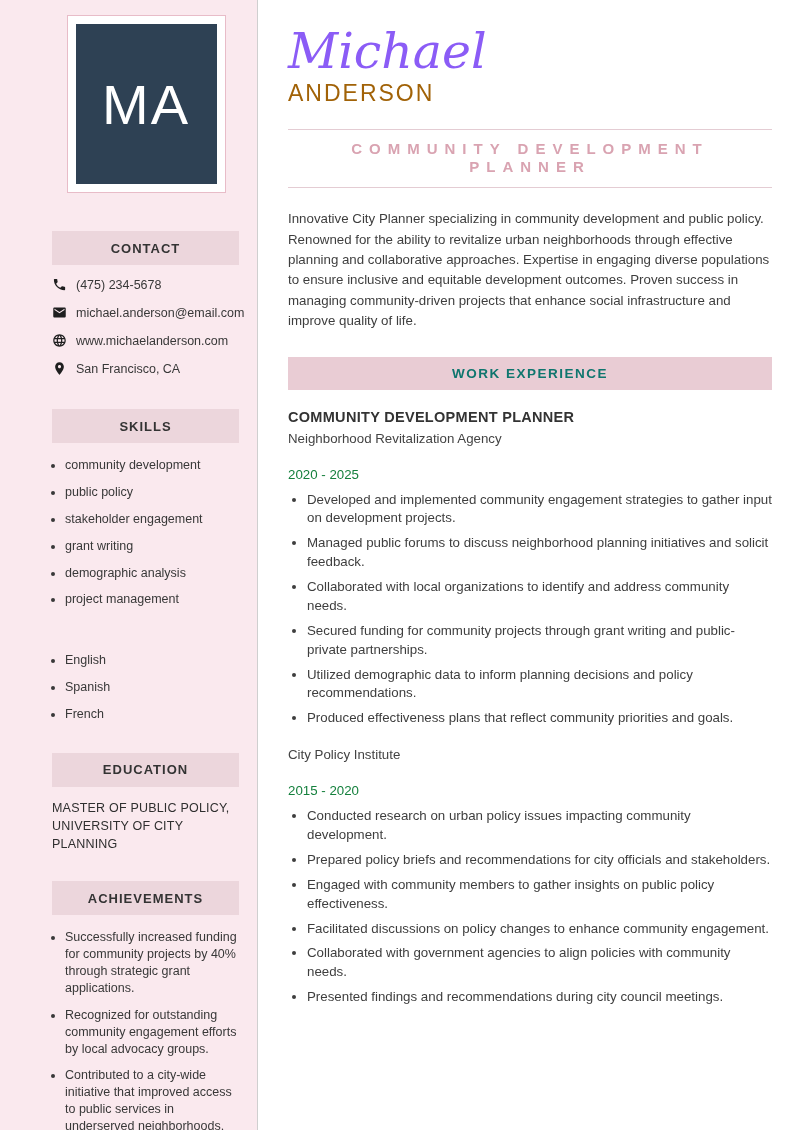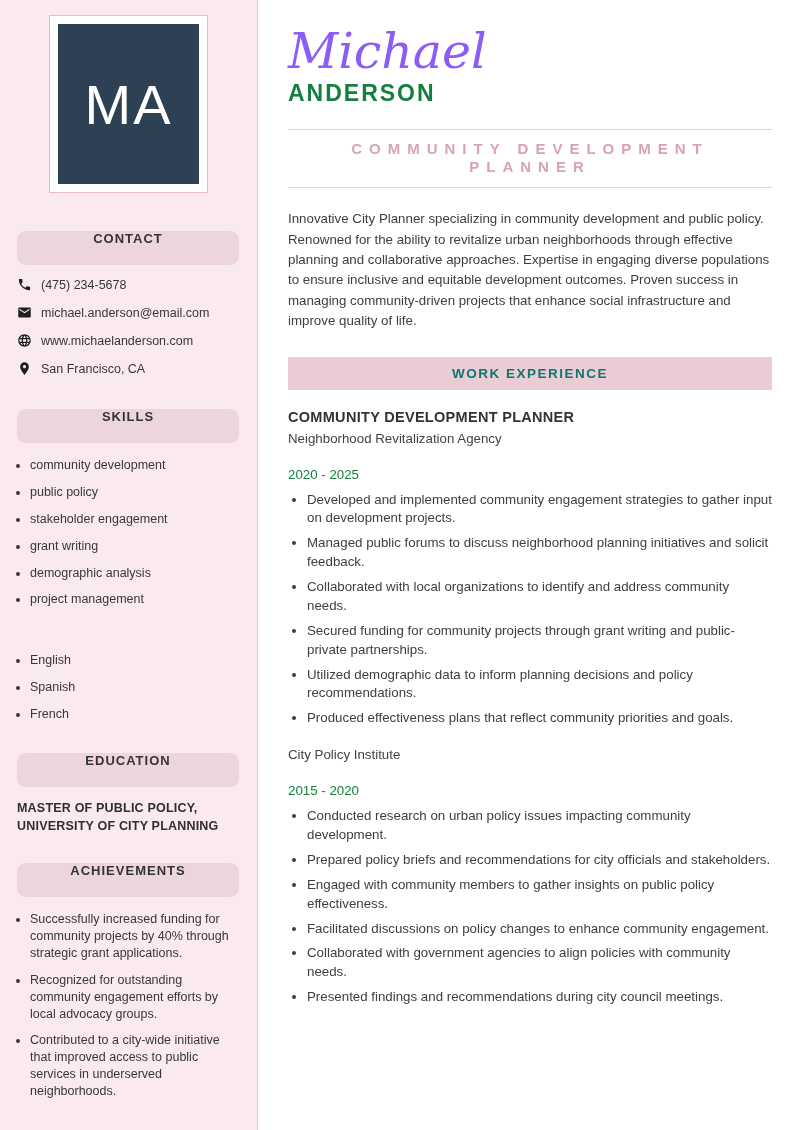--- a/index.html
+++ b/index.html
@@ -12,50 +12,50 @@
     --divider:#cfcfcf;
     --text:#3e3e3e;
     --heading:#333333;
   }
   *{box-sizing:border-box;margin:0;padding:0;}
   html,body{background:#fff;}
   body{font-family:"Liberation Sans",sans-serif;color:var(--text);}
   .page{width:800px;height:1130px;display:flex;background:#fff;overflow:hidden;}
 
   
-  .sidebar{width:257px;background:var(--sidebar-bg);padding-top:15px;flex-shrink:0;}
+  .sidebar{width:257px;background:var(--sidebar-bg);padding-top:15px;flex-shrink:0;padding-left:35px;}
   .divider{width:1px;background:var(--divider);flex-shrink:0;}
 
   .photo-frame{width:159px;margin:0 auto;background:#fff;border:1px solid #e8bcc8;padding:8px;}
   .photo{width:141px;height:160px;background:var(--navy);display:flex;align-items:center;justify-content:center;}
   .initials{color:#fff;font-size:56px;letter-spacing:2px;font-weight:400;}
 
   .band{margin:0 18px 0 17px;height:34px;background:var(--band-bg);
-        display:flex;justify-content:center;
-        font-weight:bold;font-size:13px;letter-spacing:1px;color:var(--heading);border-radius:9px;}
+        display:flex;align-items:center;justify-content:center;
+        font-weight:bold;font-size:13px;letter-spacing:1px;color:var(--heading);}
   .band.first{margin-top:38px;}
 
   .contact-list{padding:12px 17px 0 17px;}
   .contact-item{display:flex;align-items:center;margin-bottom:13px;}
   .cicon{width:15px;height:15px;margin-right:9px;flex-shrink:0;display:flex;align-items:center;}
   .cicon svg{width:15px;height:15px;fill:#1f1f1f;}
   .contact-text{font-size:12.5px;color:#383838;}
 
   .side-list{margin:14px 18px 0 17px;padding-left:13px;}
   .side-list li{font-size:12.5px;color:#383838;margin-bottom:10px;line-height:1.35;}
   .side-gap{height:20px;}
 
-  .education-text{margin:12px 18px 0 17px;font-weight:bold;font-size:12.5px;
+  .education-text{margin:12px 18px 0 17px;font-weight:normal;font-size:12.5px;
                   line-height:1.45;color:#2f2f2f;letter-spacing:.2px;}
 
   
   .main{flex:1;padding:26px 28px 0 30px;}
   .first-name{font-family:"DejaVu Serif",serif;font-style:italic;font-size:49px;
               color:#8b5cf6;line-height:1.05;font-weight:500;}
-  .last-name{font-size:23px;font-weight:bold;letter-spacing:2px;color:#15803d;margin-top:3px;}
+  .last-name{font-size:23px;font-weight:normal;letter-spacing:2px;color:#a16207;margin-top:3px;}
 
   .title-block{margin-top:22px;border-top:1px solid var(--rule);border-bottom:1px solid var(--rule);
                padding:10px 0 11px 0;text-align:center;}
   .job-title-main{color:var(--pink-accent);font-weight:bold;font-size:15px;letter-spacing:7px;}
 
   .summary{margin-top:21px;font-size:13.3px;line-height:1.53;color:var(--text);}
 
   .work-band{margin-top:25px;height:33px;background:var(--work-band-bg);
              display:flex;align-items:center;justify-content:center;
              font-weight:bold;font-size:13.5px;letter-spacing:1.5px;color:#0f766e;}

